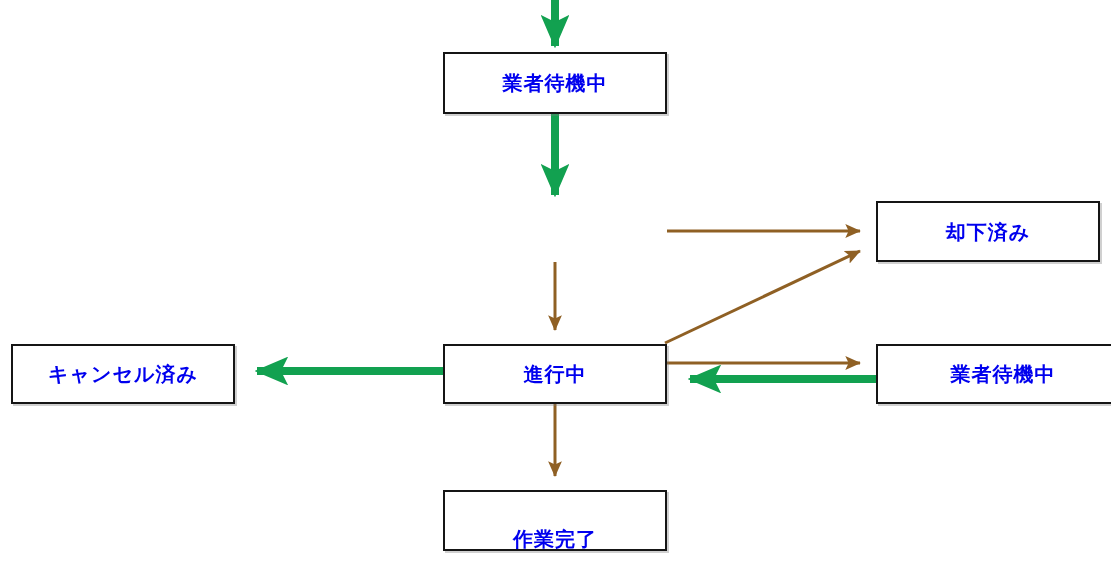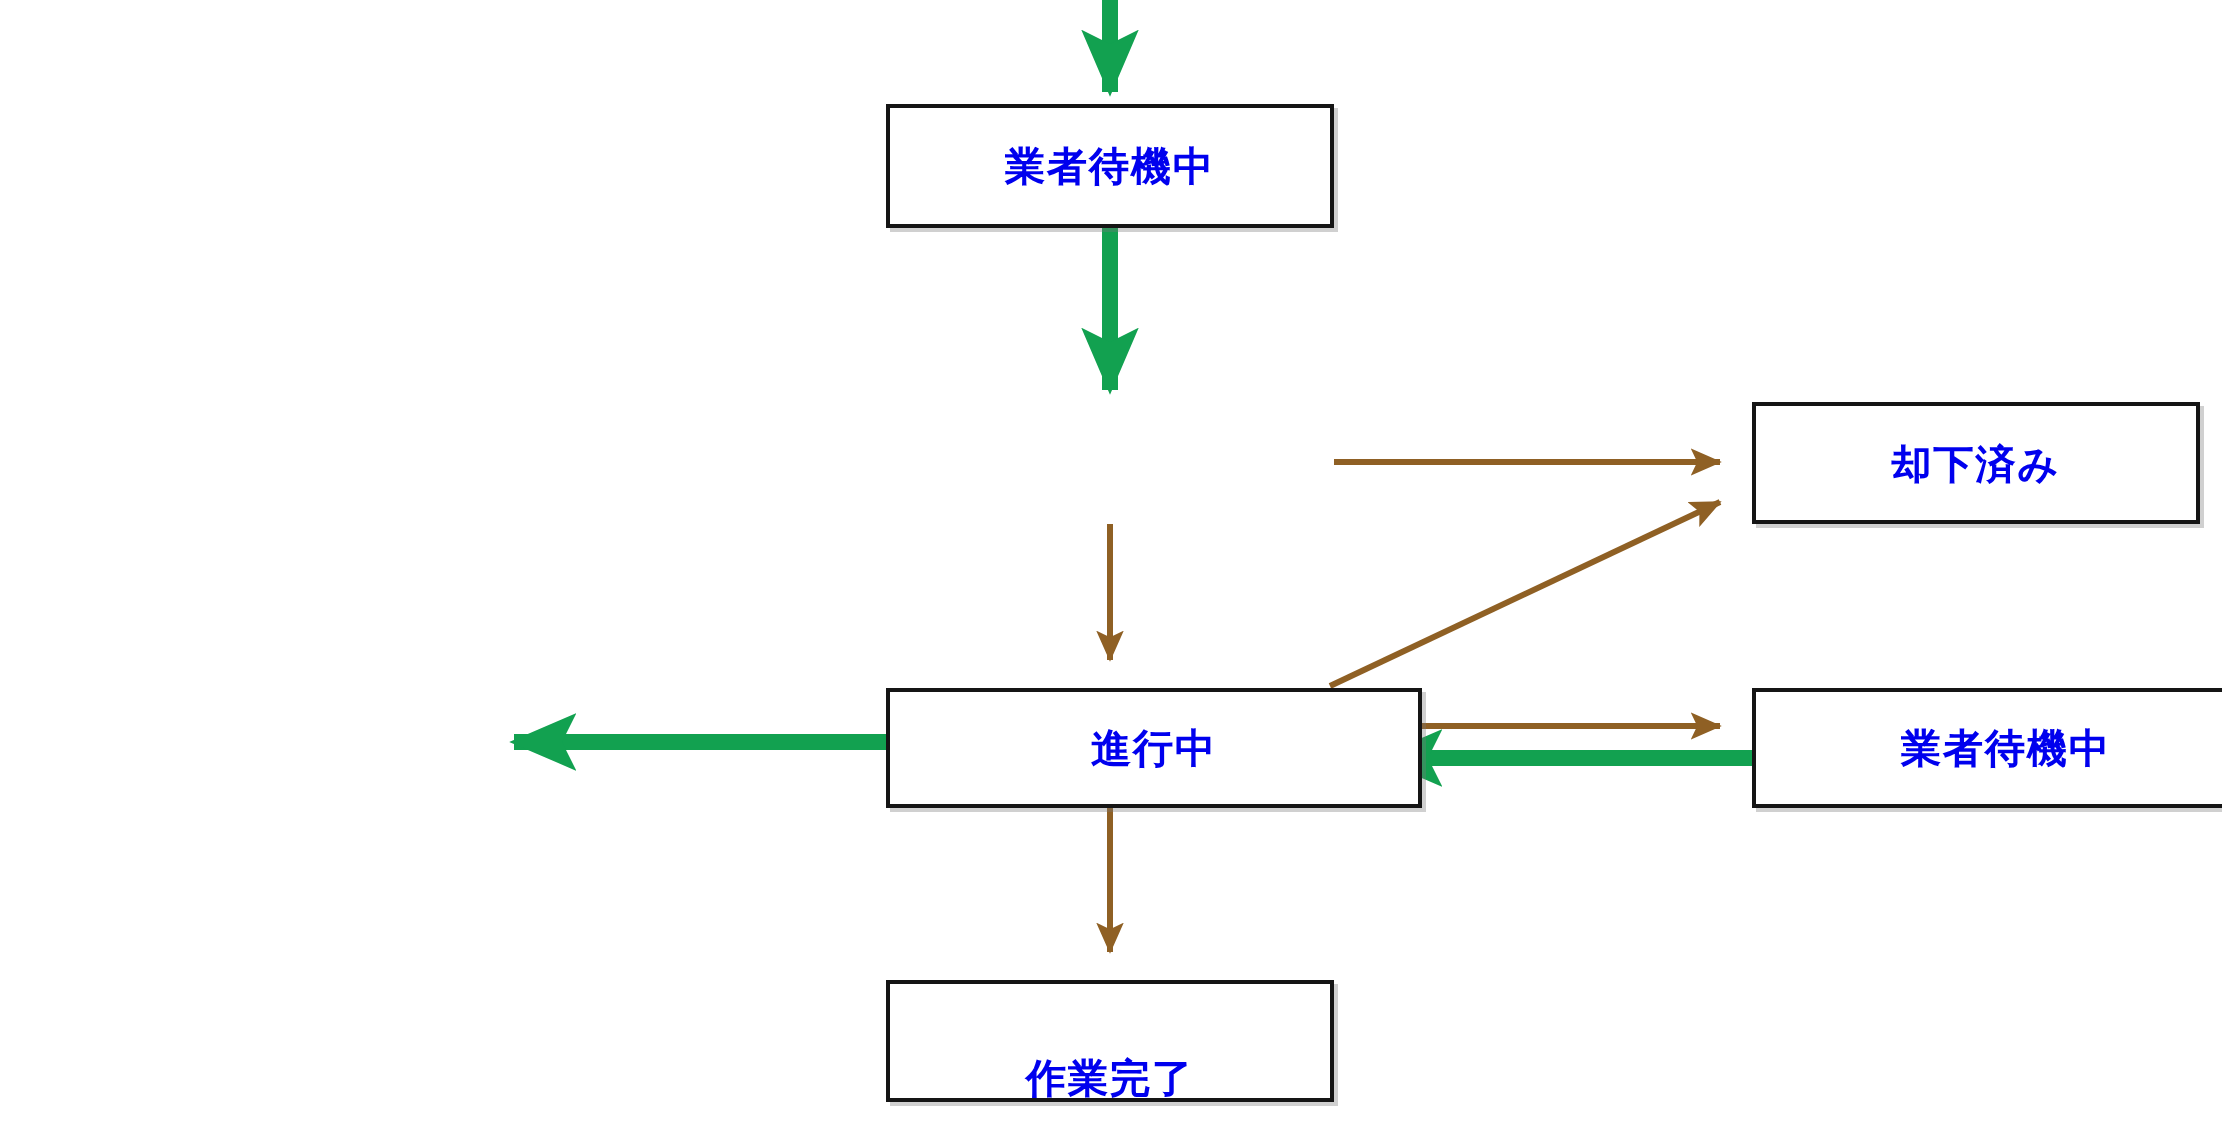--- a/index.html
+++ b/index.html
@@ -83,22 +83,25 @@
 
   <div class="node" style="left:443px; top:52px; width:224px; height:62px;">
     <span class="node-label">業者待機中</span>
   </div>
 
 
   <div class="node" style="left:876px; top:201px; width:224px; height:61px;">
     <span class="node-label">却下済み</span>
   </div>
 
+  <div class="node" style="left:11px; top:344px; width:224px; height:60px;">
+    <span class="node-label">キャンセル済み</span>
+  </div>
 
-  <div class="node" style="left:443px; top:344px; width:268px; height:60px;">
+  <div class="node" style="left:443px; top:344px; width:224px; height:60px;">
     <span class="node-label">進行中</span>
   </div>
 
   <div class="node" style="left:876px; top:344px; width:254px; height:60px;">
     <span class="node-label">業者待機中</span>
   </div>
 
   <div class="node" style="left:443px; top:490px; width:224px; height:61px;align-items:flex-end;">
     <span class="node-label">作業完了</span>
   </div>

